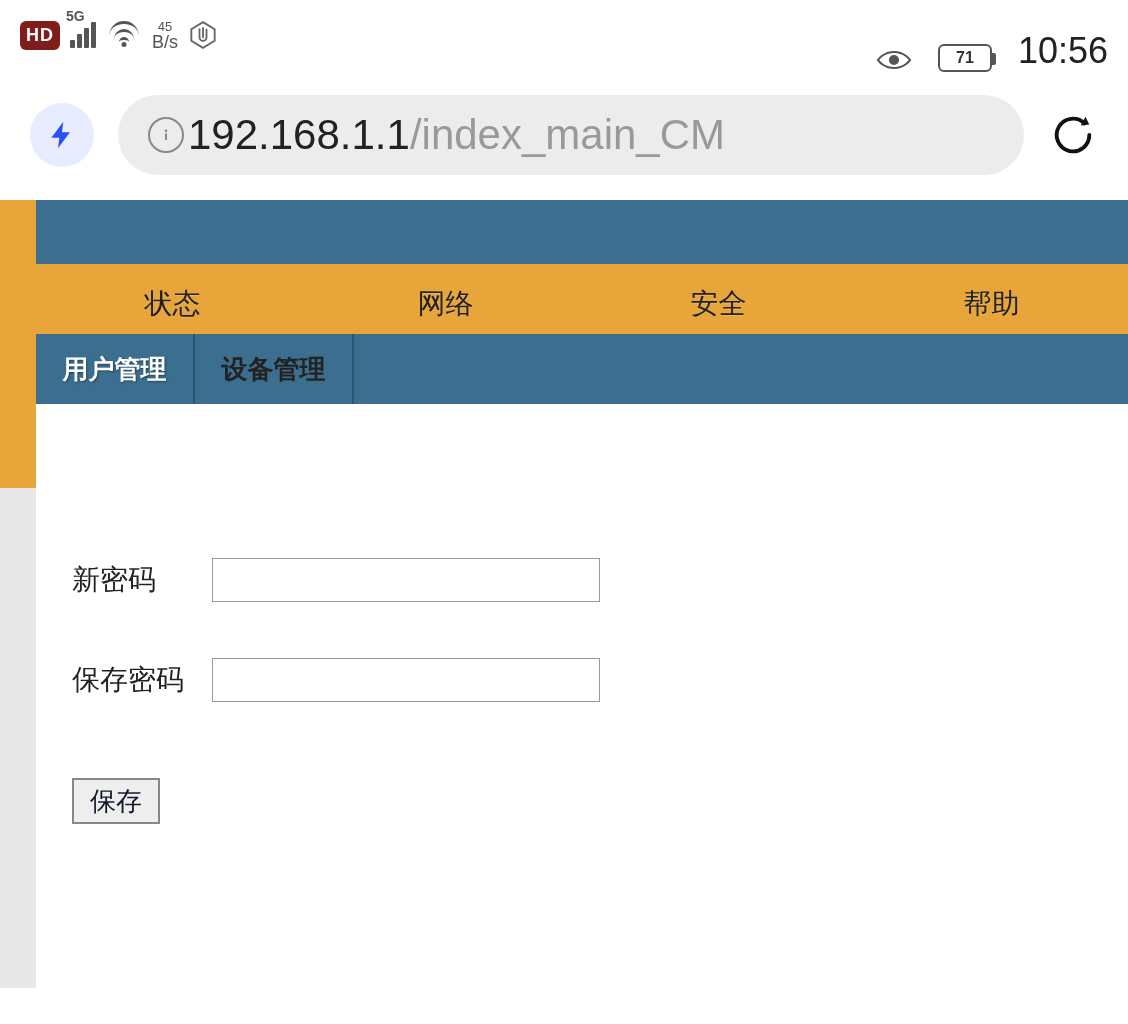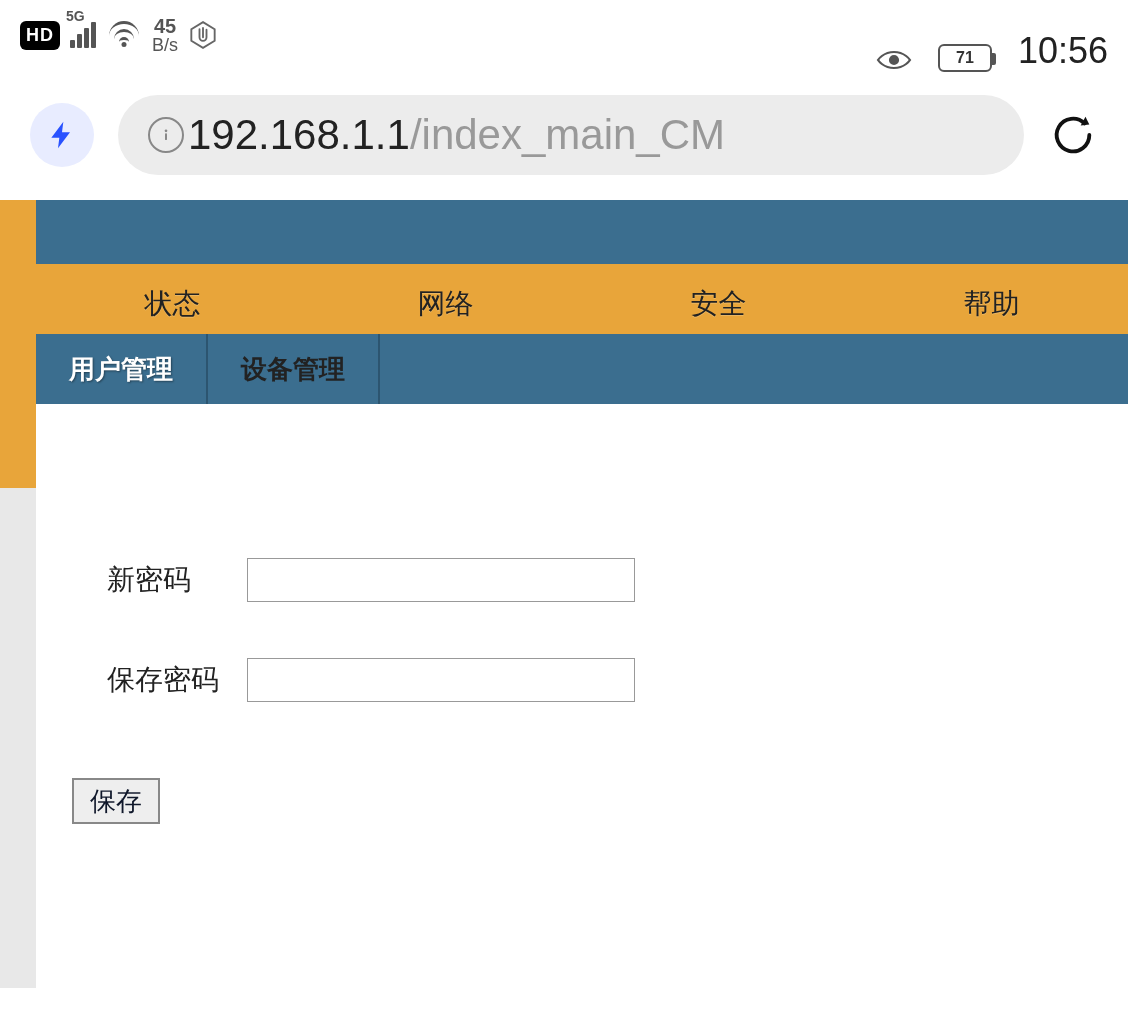--- a/index.html
+++ b/index.html
@@ -14,40 +14,40 @@
     .status-bar {
       height: 70px;
       display: flex;
       align-items: center;
       padding: 0 20px;
       color: #333;
     }
     .status-left { display: flex; align-items: center; gap: 10px; }
     .status-right { margin-left: auto; display: flex; align-items: flex-end; gap: 26px; }
     .hd-badge {
-      background: #000000;
+      background: #7f1d1d;
       color: #fff;
       border-radius: 6px;
       font-size: 18px;
       font-weight: 700;
       padding: 4px 6px;
       letter-spacing: 1px;
     }
     .fiveg-signal { display: flex; align-items: flex-end; gap: 2px; position: relative; text-align: center; }
     .fiveg-label { font-size: 14px; color: #555; position: absolute; top: -14px; left: -4px; font-weight: 600;}
     .sig-bar { width: 5px; background: #555; border-radius: 1px; }
     .sb1 { height: 8px; } .sb2 { height: 14px; } .sb3 { height: 20px; } .sb4 { height: 26px; }
     .wifi-icon { position: relative; width: 36px; height: 28px; }
     .wifi-arc { position: absolute; border: 3px solid #555; border-bottom: none; border-left: none; border-right: none; border-radius: 50% 50% 0 0 / 100% 100% 0 0; left: 50%; transform: translateX(-50%); }
     .wa1 { width: 30px; height: 15px; top: 0; }
     .wa2 { width: 20px; height: 10px; top: 8px; }
     .wa3 { width: 10px; height: 5px; top: 16px; }
     .wifi-dot { position: absolute; width: 5px; height: 5px; background: #555; border-radius: 50%; bottom: 2px; left: 50%; transform: translateX(-50%); }
     .net-speed { font-size: 18px; color: #555; line-height: 1; text-align: center; }
-    .net-speed-num { font-size: 20px; font-weight: bold; }
+    .net-speed-num { font-size: 13px; }
     .hand-icon {
       width: 30px; height: 30px;
       display: flex; align-items: center; justify-content: center;
       color: #555;
     }
     .eye-icon { width: 36px; height: 24px; }
     .battery {
       position: relative;
       width: 54px; height: 28px;
       border: 2.5px solid #555;
@@ -137,21 +137,21 @@
       text-shadow: 0 1px 0 rgba(255,255,255,0.2);
     }
     .main-tab.active { color: #356687; }
     .sub-tabs {
       background: #3b6e8f;
       height: 70px;
       display: flex;
       margin-left: 36px;
     }
     .sub-tab {
-      width: 172px;
+      width: 159px;
       display: flex;
       align-items: center;
       justify-content: center;
       font-size: 26px;
       font-weight: 700;
       color: #222;
       border-right: 2px solid #2c5570;
       cursor: pointer;
     }
     .sub-tab.active { color: #fff; text-shadow: 1px 1px 2px rgba(0,0,0,0.4); }
@@ -174,21 +174,20 @@
       background: #fff;
     }
     .gap-after-subtabs {
       height: 40px;
       display:flex;
     }
     .form-row {
       display: flex;
       align-items: center;
       margin-bottom: 56px;
-      margin-left: 35px;
     }
     .form-label {
       width: 140px;
       font-size: 28px;
       color: #222;
     }
     .text-input {
       width: 388px;
       height: 44px;
       border: 1.5px solid #999;

